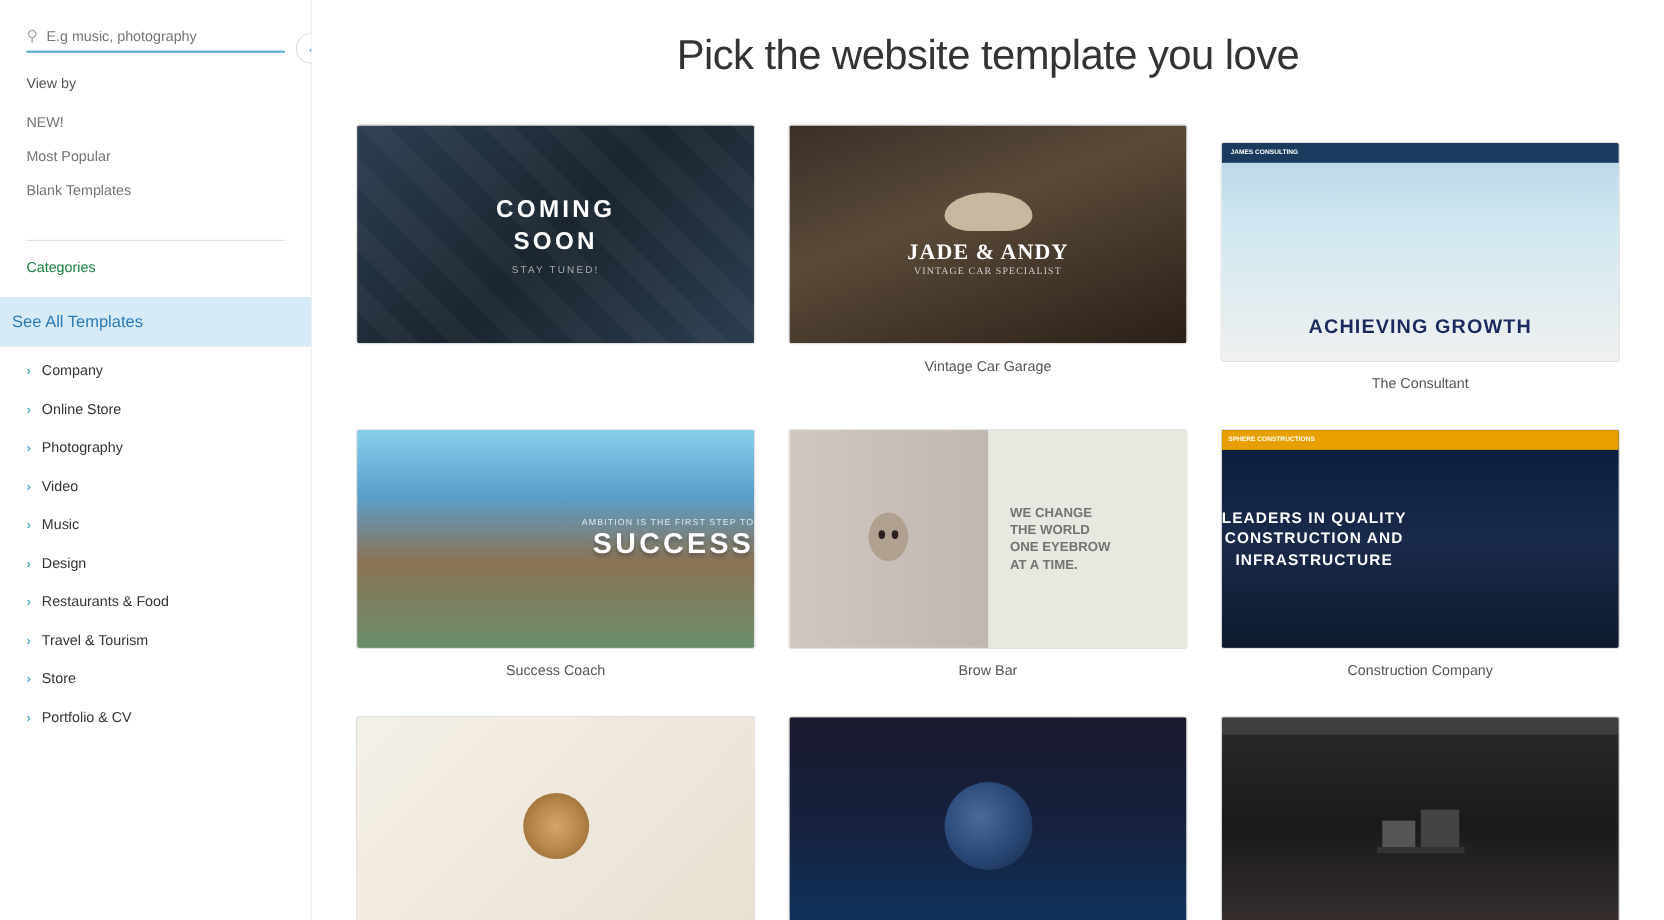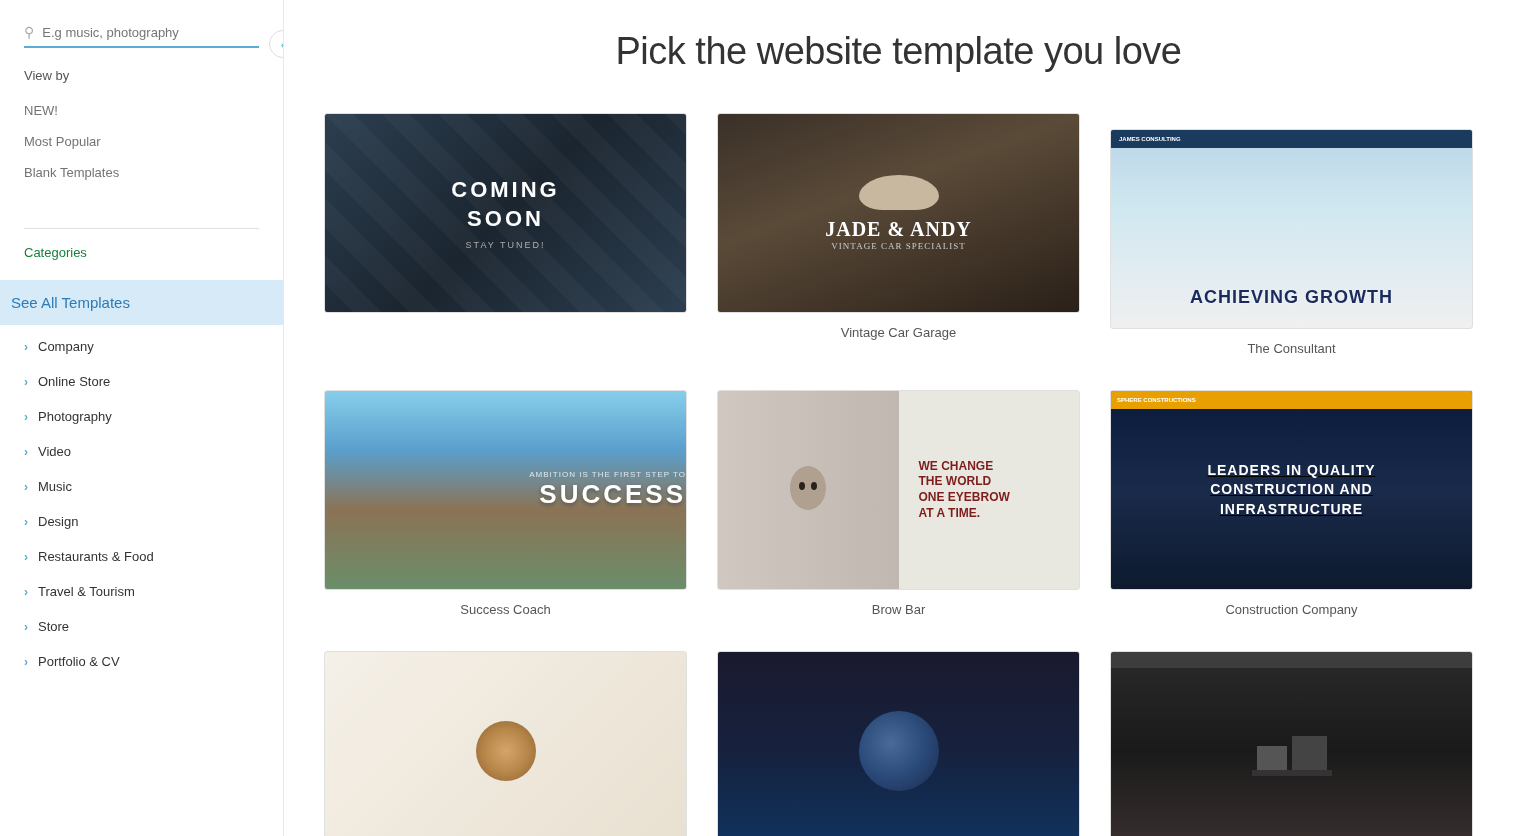--- a/index.html
+++ b/index.html
@@ -53,21 +53,21 @@
       margin-left: 8px;
     }
 
     .search-icon-svg {
       color: #aaa;
       font-size: 14px;
     }
 
     .sidebar-viewby {
       padding: 0 24px;
-      margin-bottom: 24px;
+      margin-bottom: 14px;
     }
 
     .sidebar-viewby-label {
       font-size: 13px;
       color: #555;
       margin-bottom: 12px;
     }
 
     .sidebar-nav-item {
       font-size: 13px;
@@ -295,31 +295,30 @@
       padding: 20px;
       background: #e8e8e0;
       height: 100%;
       display: flex;
       flex-direction: column;
       justify-content: center;
     }
     .tmpl-brow-bar .bb-text {
       font-size: 12px;
       font-weight: 900;
-      color: #7f1d1d;
+      color: #737373;
       line-height: 1.3;
     }
 
     .tmpl-construction {
       background: linear-gradient(180deg, #0a1a3a 0%, #1a2a4a 50%, #0d1a2e 100%);
       display: flex;
-      align-items: center;
-      justify-content: center;
-      flex-direction: column;
-      text-decoration: underline;
+      align-items: flex-start;
+      justify-content: center;
+      flex-direction: column;
     }
     .tmpl-construction .con-nav {
       position: absolute;
       top: 0;
       left: 0;
       right: 0;
       height: 18px;
       background: #e8a000;
       display: flex;
       align-items: center;

